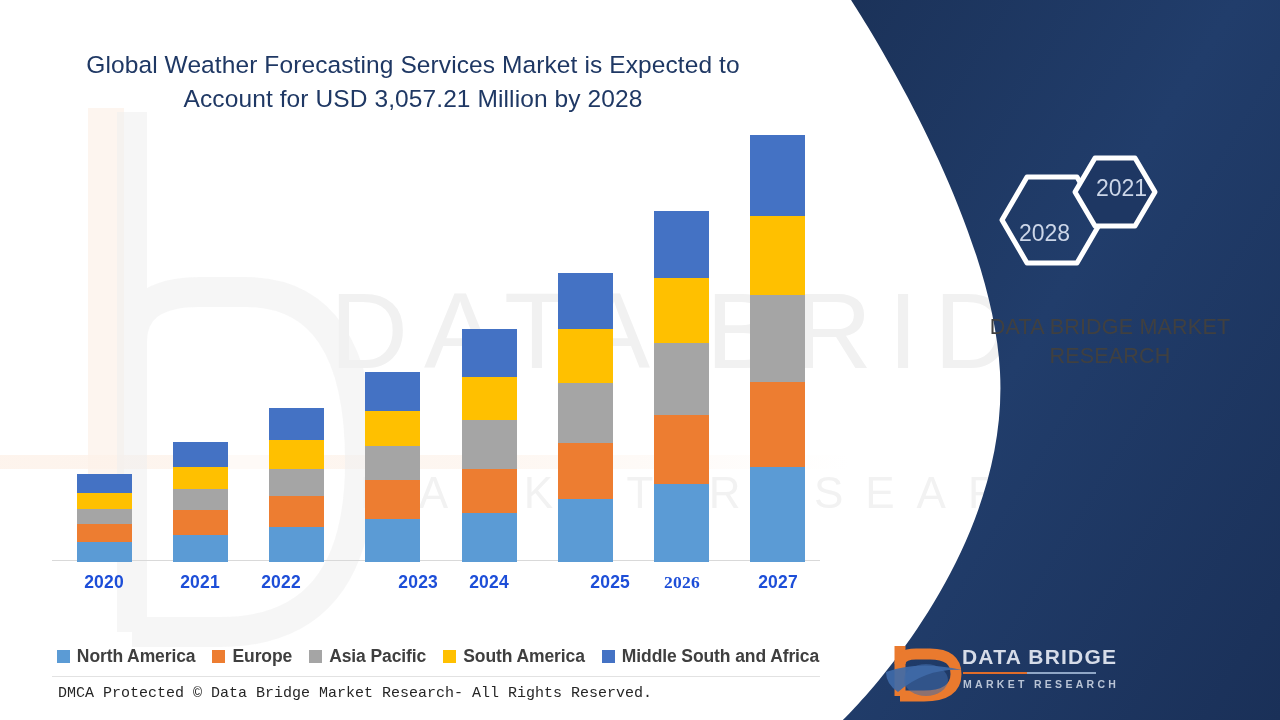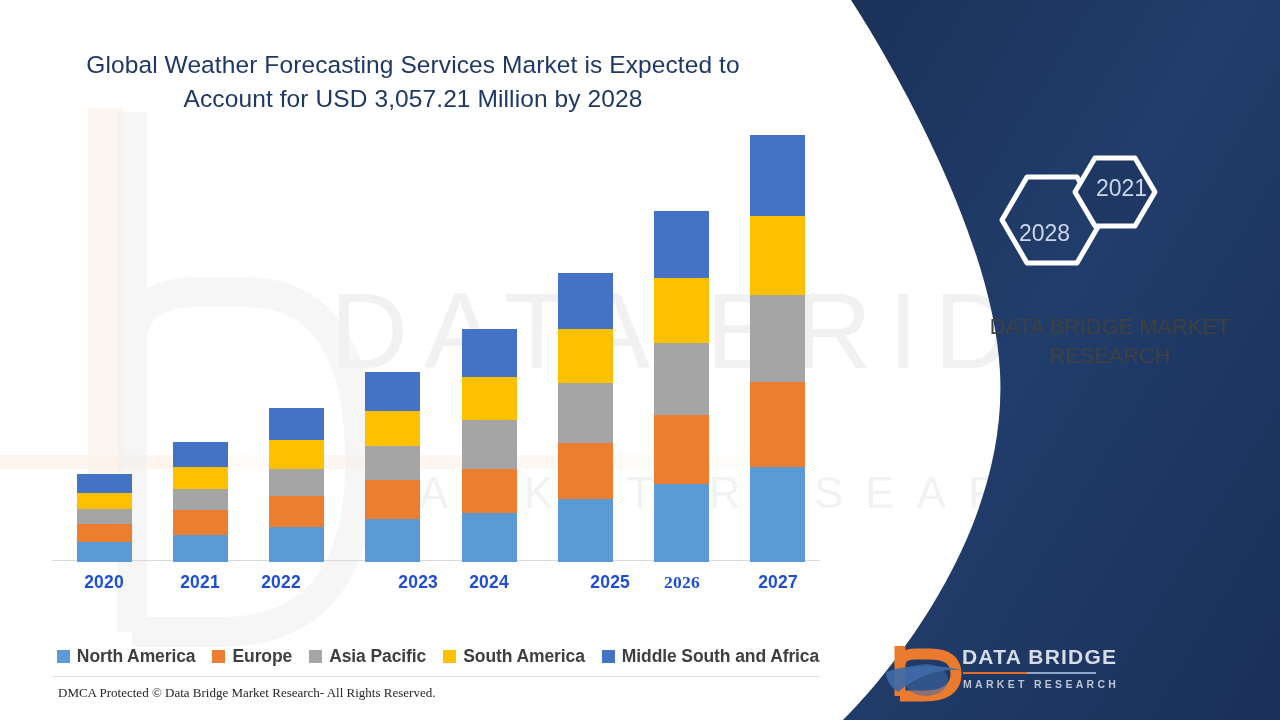--- a/index.html
+++ b/index.html
@@ -140,22 +140,22 @@
   
   .footer-rule {
     position: absolute;
     left: 52px; top: 676px;
     width: 768px; height: 1px;
     background: #e2e2e2;
   }
   .footer-dmca {
     position: absolute;
     left: 58px; top: 685px;
-    font-family: Liberation Serif, serif;
-    font-size: 13px;
+    font-family: Liberation Mono, monospace;
+    font-size: 15px;
     color: #262626;
     white-space: nowrap;
   }
   .footer-source {
     position: absolute;
     left: 461px; top: 686px;
     font-family: "Liberation Serif", serif;
     font-size: 11.5px;
     color: #262626;
     white-space: nowrap;

